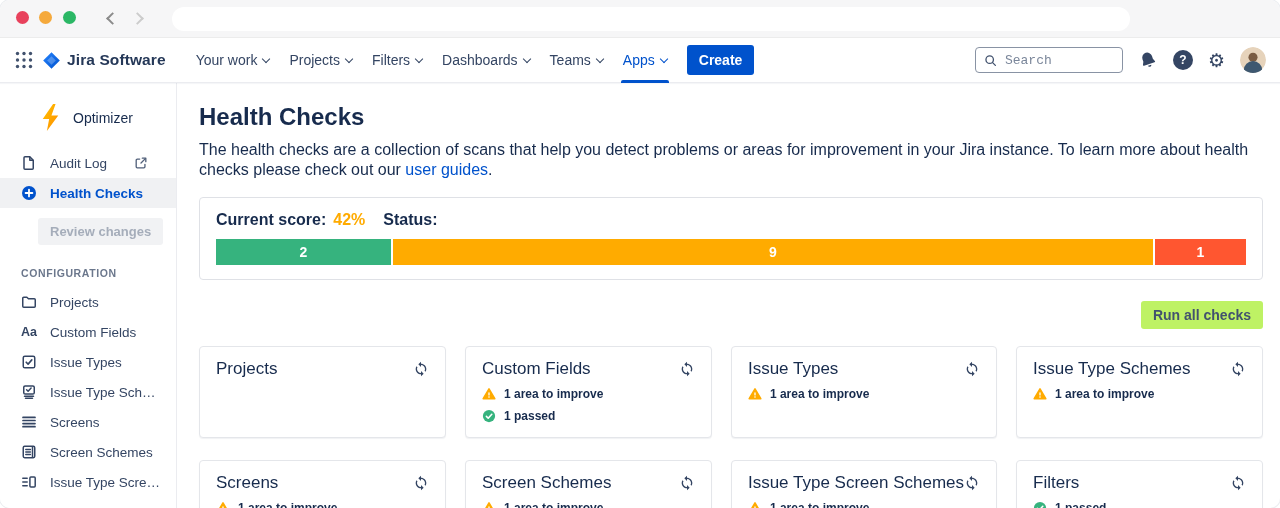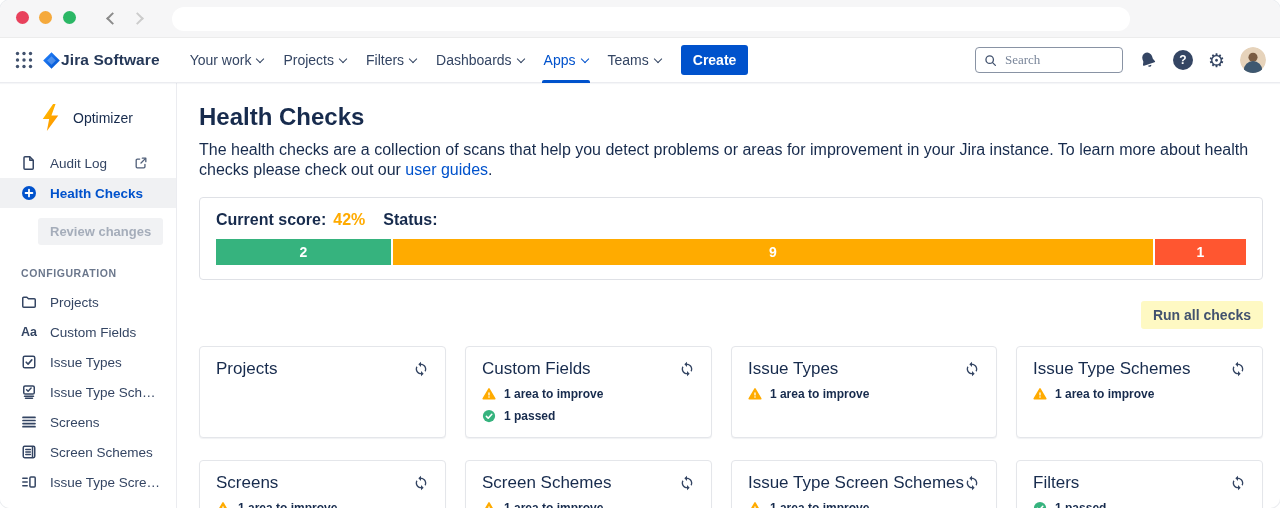--- a/index.html
+++ b/index.html
@@ -11,31 +11,31 @@
   .tl { width:13px; height:13px; border-radius:50%; display:inline-block; margin-right:6px; }
   .tl.red{ background:#e8415c; } .tl.yellow{ background:#f5a93b; } .tl.green{ background:#2bb765; }
   .nav-arrow { width:9px; height:9px; border-left:2px solid #8b8b8b; border-bottom:2px solid #8b8b8b; display:inline-block; transform:rotate(45deg); margin-left:26px; cursor:pointer; }
   .nav-arrow.fwd { transform:rotate(225deg); margin-left:16px; border-color:#cccccc; }
   .url-bar { height:24px; border-radius:12px; background:#fff; margin-left:30px; width:958px; }
 
   
   .jira-navbar { height:45px; background:#fff; display:flex; align-items:center; padding:0 14px 0 12px; border-bottom:1px solid #ebecf0; box-shadow:0 1px 1px rgba(9,30,66,.04); position:relative; z-index:2; }
   .icon { display:inline-flex; align-items:center; justify-content:center; line-height:0; }
   .appswitcher { margin:0 8px 0 2px; cursor:pointer; }
-  .logo { display:flex; align-items:center; cursor:pointer; }
+  .logo { display:flex; align-items:center; gap:6px; cursor:pointer; }
   .logo-text { font-size:15.5px; font-weight:700; color:#253858; letter-spacing:.1px; }
   .primary-nav { display:flex; align-items:center; margin-left:20px; height:45px; }
   .nav-item { position:relative; height:45px; display:flex; align-items:center; padding:0 10px; font-size:14px; font-weight:400; color:#344563; cursor:pointer; }
   .chev { width:6px; height:6px; border-right:1.6px solid currentColor; border-bottom:1.6px solid currentColor; transform:rotate(45deg); margin-left:6px; margin-top:-3px; display:inline-block; }
   .nav-item.active { color:#0052CC; }
   .nav-item.active::after { content:""; position:absolute; left:8px; right:8px; bottom:0; height:3px; background:#0052CC; border-radius:2px 2px 0 0; }
   .create-btn { margin-left:10px; height:30px; padding:0 12px; background:#0052CC; color:#fff; border:none; border-radius:3px; font-size:14px; font-weight:700; font-family:inherit; cursor:pointer; }
   .nav-right { margin-left:auto; display:flex; align-items:center; gap:15px; }
   .search-box { width:148px; height:26px; border:1px solid #8993a4; border-radius:4px; background:#fff; display:flex; align-items:center; padding:0 8px; gap:6px; }
-  .search-box input { border:none; outline:none; width:100%; font-size:13px; font-family:Liberation Serif, serif; color:#6d28d9; background:transparent; }
+  .search-box input { border:none; outline:none; width:100%; font-size:13px; font-family:Liberation Mono, monospace; color:#6d28d9; background:transparent; }
   .search-box input::placeholder { color:#7a869a; }
   .help-circle { width:20px; height:20px; border-radius:50%; background:#344563; color:#fff; font-size:12px; font-weight:700; display:flex; align-items:center; justify-content:center; cursor:pointer; }
   .gear-glyph { font-size:19px; color:#344563; cursor:pointer; line-height:1; }
   .avatar { width:26px; height:26px; border-radius:50%; overflow:hidden; cursor:pointer; }
 
   
   .body-row { display:flex; height:425px; }
   .sidebar { width:177px; flex:0 0 177px; border-right:1px solid #ebecf0; padding-top:14px; background:#fff; }
   .app-header { display:flex; align-items:center; gap:10px; padding:6px 0 16px 38px; }
   .app-name { font-size:14px; font-weight:500; color:#172B4D; }
@@ -60,21 +60,21 @@
   .score-label.status { margin-left:18px; }
   .score-value { font-size:16px; font-weight:700; color:#FFAB00; margin-left:7px; }
   .legend { margin-left:auto; display:flex; align-items:center; gap:13px; }
   .legend-item { display:flex; align-items:center; gap:5px; }
   .swatch { width:14px; height:14px; border-radius:3px; display:inline-block; }
   .legend-label { font-size:11.5px; font-weight:600; color:#172B4D; }
   .stack-bar { margin-top:10px; height:26px; display:flex; gap:2px; }
   .seg { display:flex; align-items:center; justify-content:center; color:#fff; font-size:14px; font-weight:700; }
 
   .run-row { display:flex; justify-content:flex-end; margin-top:21px; }
-  .run-btn { height:28px; padding:0 12px; background:#fef9c3; border:none; border-radius:3px; color:#42526e; font-size:14px; font-weight:600; font-family:inherit; cursor:pointer; }
+  .run-btn { height:28px; padding:0 12px; background:#bef264; border:none; border-radius:3px; color:#42526e; font-size:14px; font-weight:600; font-family:inherit; cursor:pointer; }
 
   .cards { margin-top:17px; display:grid; grid-template-columns:repeat(4,1fr); column-gap:19px; row-gap:22px; }
   .card { background:#fff; border:1px solid #e4e6ea; border-radius:4px; padding:12px 16px 14px; box-shadow:0 1px 1px rgba(9,30,66,.06); cursor:pointer; }
   .card-head { display:flex; align-items:center; justify-content:space-between; }
   .card-title { margin:0; font-size:17px; font-weight:500; color:#172B4D; white-space:nowrap; }
   .card-statuses { margin-top:6px; }
   .status-row { display:flex; align-items:center; gap:8px; margin-top:8px; }
   .status-label { font-size:12px; font-weight:600; color:#172B4D; }
 </style>
 </head>
@@ -132,26 +132,26 @@
           <span class="chev"></span>
         </div>
         <div class="nav-item">
           <span>Filters</span>
           <span class="chev"></span>
         </div>
         <div class="nav-item">
           <span>Dashboards</span>
           <span class="chev"></span>
         </div>
+        <div class="nav-item">
+          <span>Teams</span>
+          <span class="chev"></span>
+        </div>
         <div class="nav-item active">
           <span>Apps</span>
-          <span class="chev"></span>
-        </div>
-        <div class="nav-item">
-          <span>Teams</span>
           <span class="chev"></span>
         </div>
       </nav>
     <button class="create-btn">Create</button>
     <div class="nav-right">
       <div class="search-box">
         <span class="icon">
           <svg width="13" height="13" viewBox="0 0 16 16" fill="none" stroke="#42526E" stroke-width="1.6" stroke-linecap="round">
               <circle cx="7" cy="7" r="4.6"></circle>
               <line x1="10.6" y1="10.6" x2="14" y2="14"></line>

